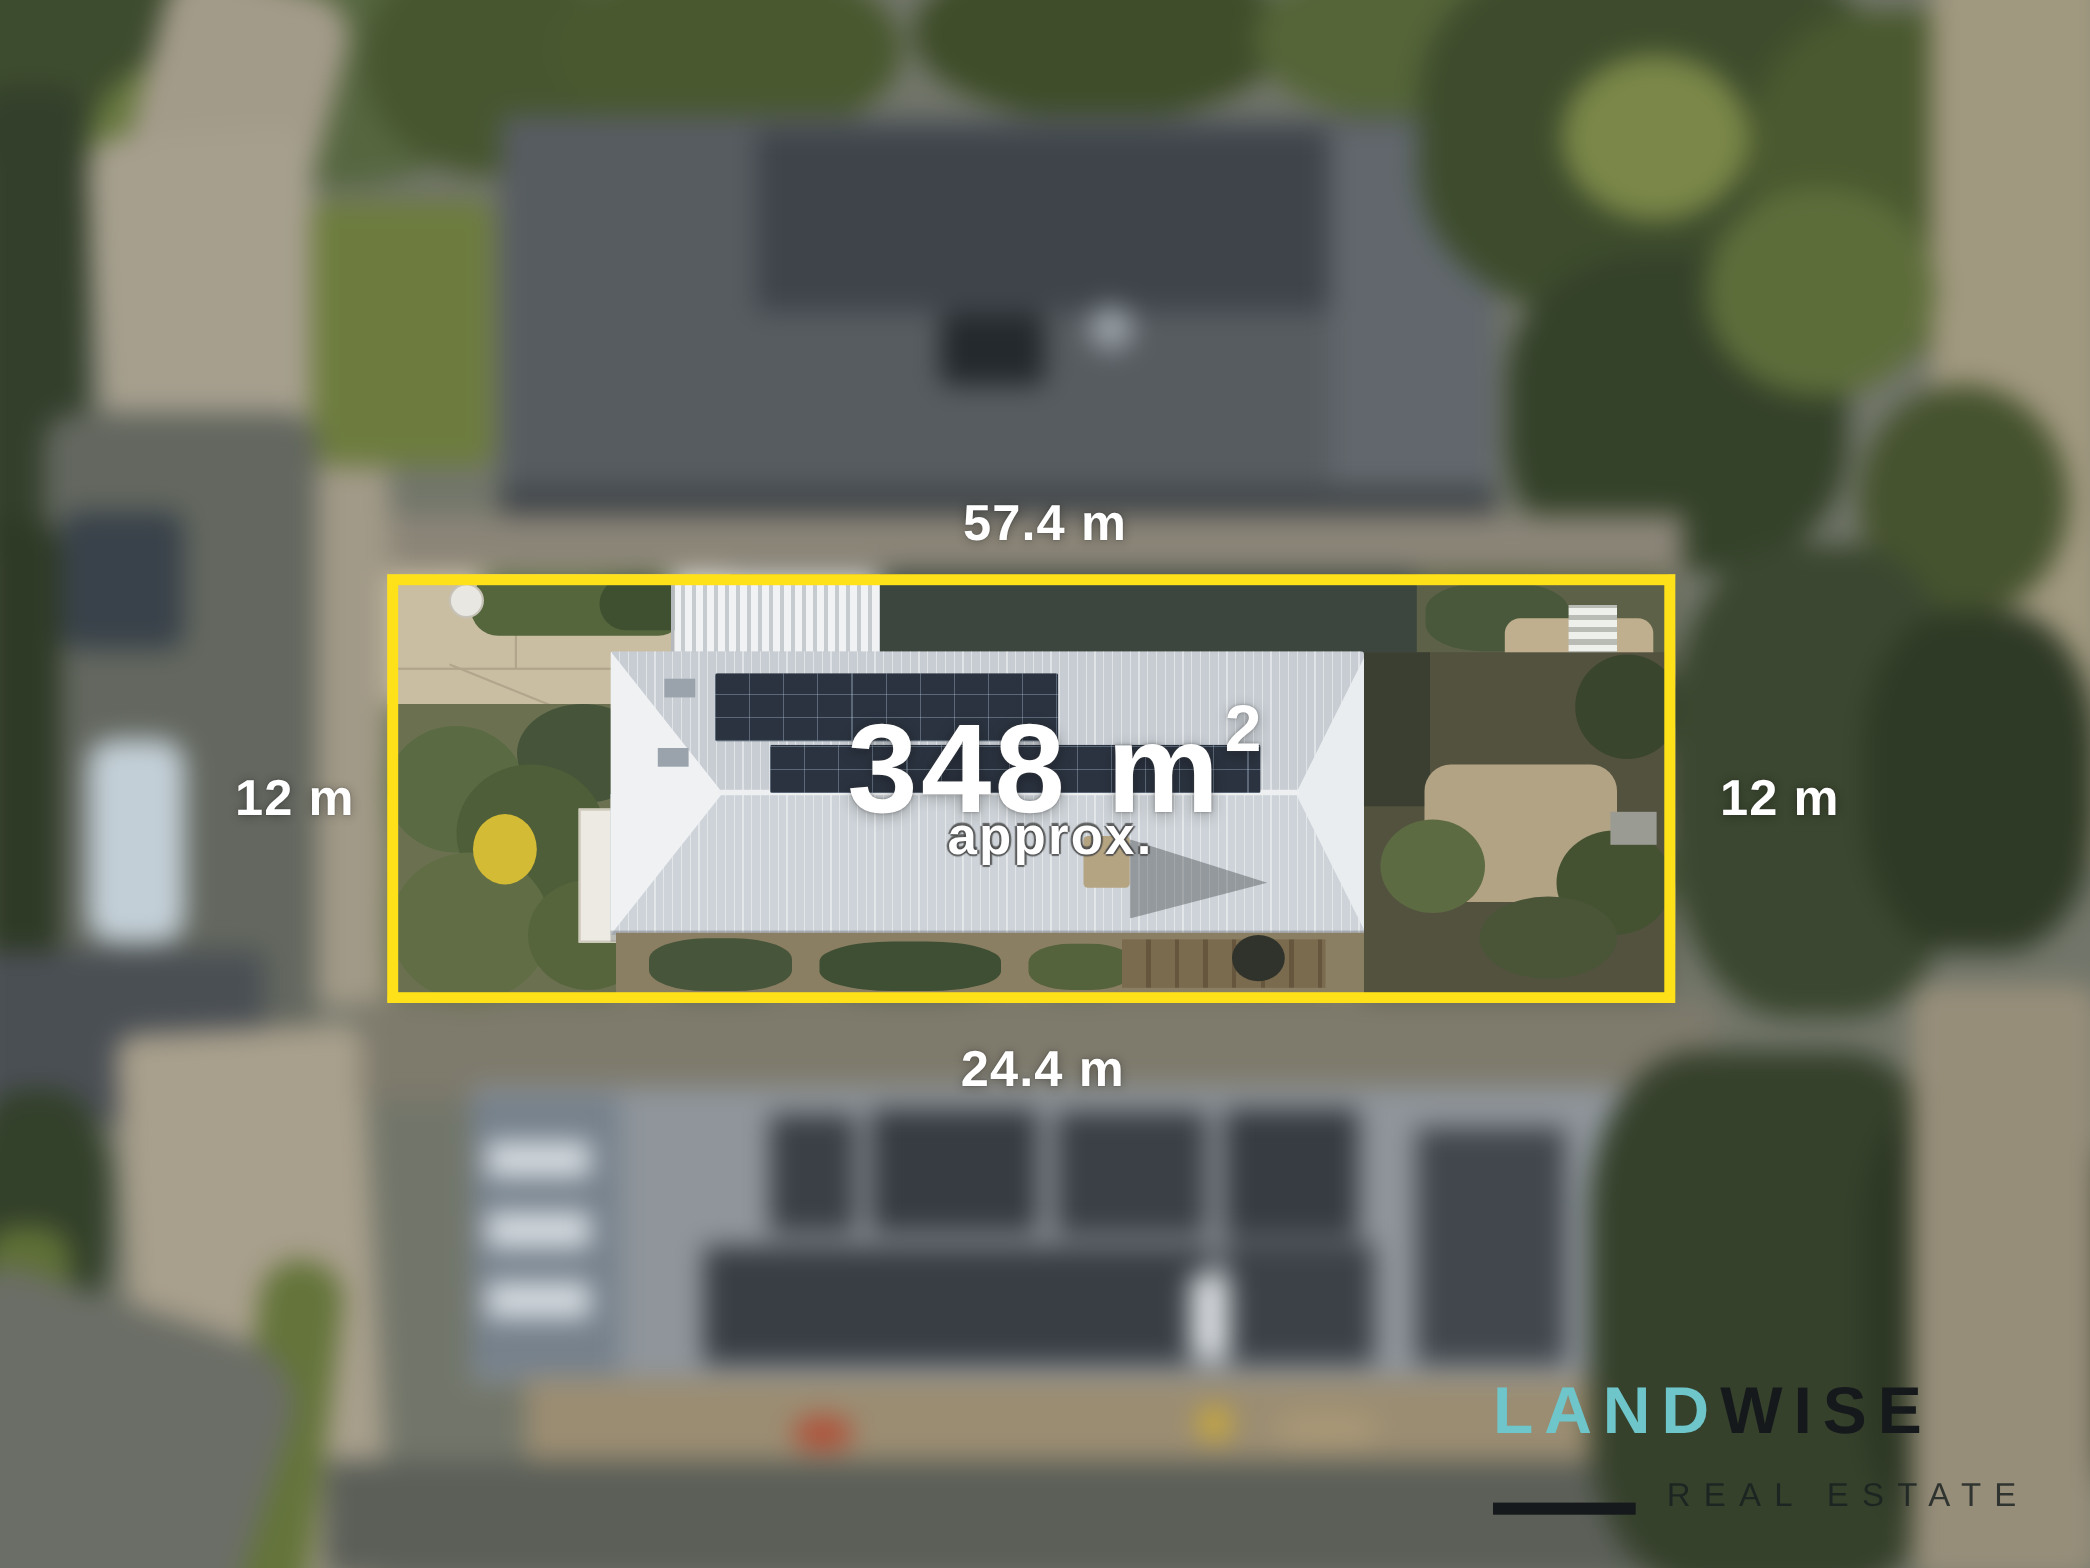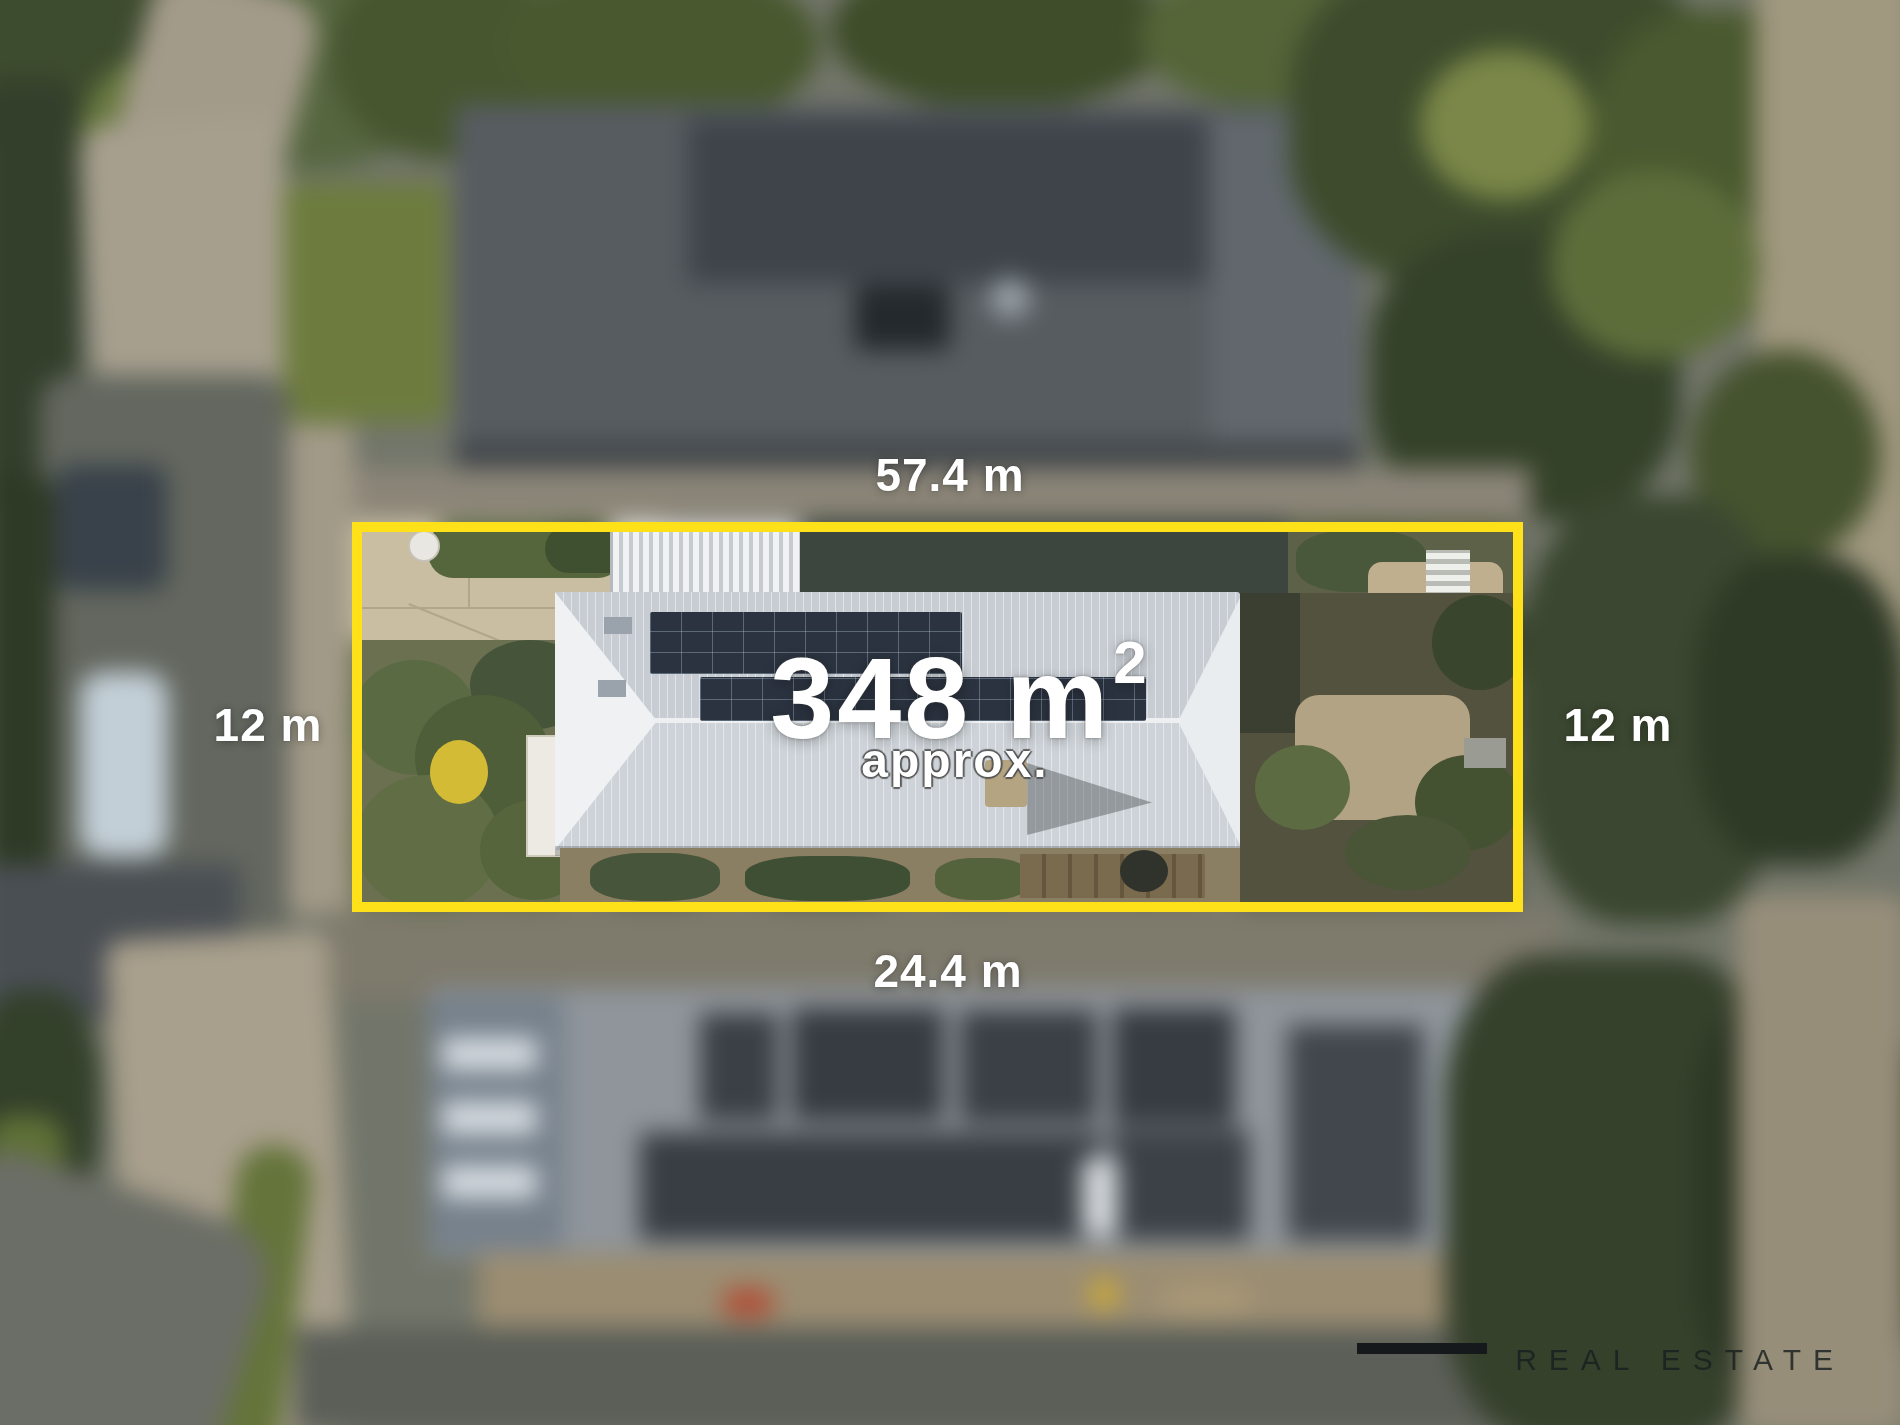--- a/index.html
+++ b/index.html
@@ -49,21 +49,21 @@
     position:absolute;left:955px;top:733px;transform:translateX(-50%);
     color:#fff;font-weight:700;font-size:48px;letter-spacing:2px;
     text-shadow:-2px 0 1px rgba(75,75,75,.85), 2px 0 1px rgba(75,75,75,.85),
                  0 -2px 1px rgba(75,75,75,.85), 0 2px 1px rgba(75,75,75,.85);
   }
   
   #logo{position:absolute;right:55px;bottom:48px;text-align:left;}
   #logo .brand{font-size:60px;font-weight:800;letter-spacing:10px;white-space:nowrap;}
   #logo .brand .land{color:var(--logo-teal,#6ec6cb);}
   #logo .brand .wise{color:var(--logo-dark,#15191b);}
-  #logo .tagline-row{display:flex;align-items:flex-start;margin-top:14px;}
+  #logo .tagline-row{display:flex;align-items:flex-end;margin-top:26px;}
   #logo .bar{width:130px;height:11px;background:var(--logo-dark,#15191b);margin-right:28px;}
   #logo .tagline{font-size:30px;font-weight:500;letter-spacing:12px;color:rgba(25,32,32,.82);white-space:nowrap;}
 </style>
 </head>
 <body>
 
 <div class="photo" id="photo-blur">
   <div class="scene">
 
     <div class="b" style="left:-60px;top:-60px;width:2020px;height:1545px;background:#72766a;"></div>
@@ -328,17 +328,18 @@
 
 <div class="meas" style="left:950px;top:448px;">57.4 m</div>
 <div class="meas" style="left:268px;top:698px;">12 m</div>
 <div class="meas" style="left:1618px;top:698px;">12 m</div>
 <div class="meas" style="left:948px;top:944px;">24.4 m</div>
 
 <div id="area-label"><span>348 m</span><sup>2</sup></div>
 <div id="area-qualifier">approx.</div>
 
 <div id="logo">
+  <div class="brand"><span class="land">LAND</span><span class="wise">WISE</span></div>
   <div class="tagline-row">
     <div class="bar"></div>
     <div class="tagline">REAL ESTATE</div>
   </div>
 </div>
 
 </body></html>

